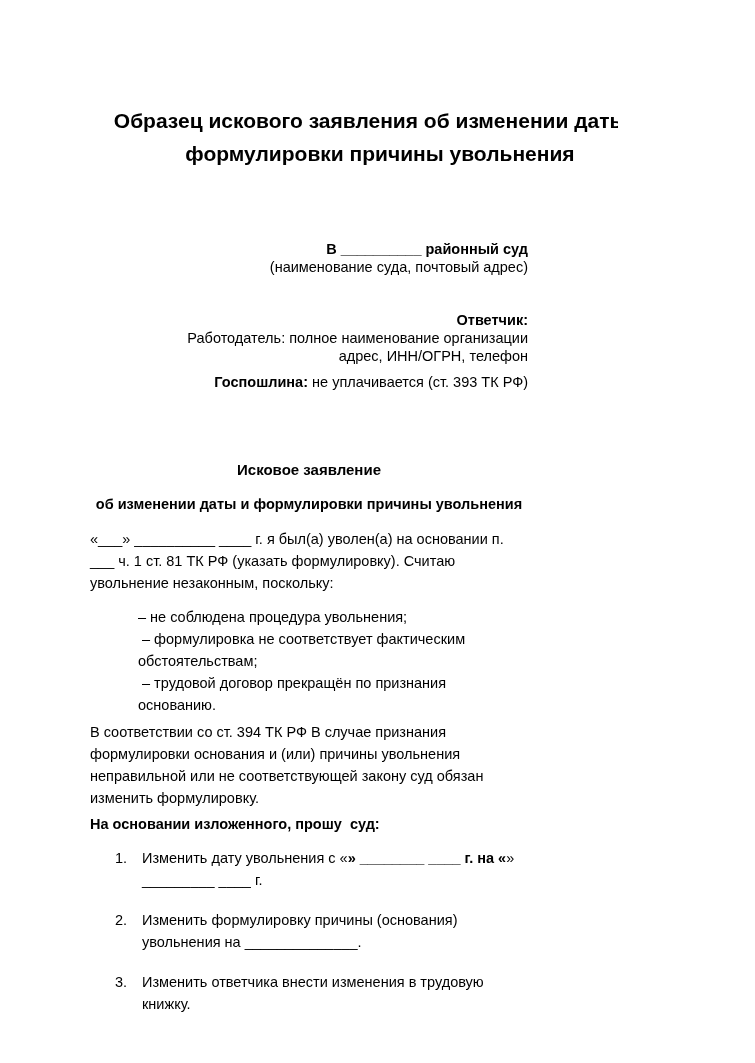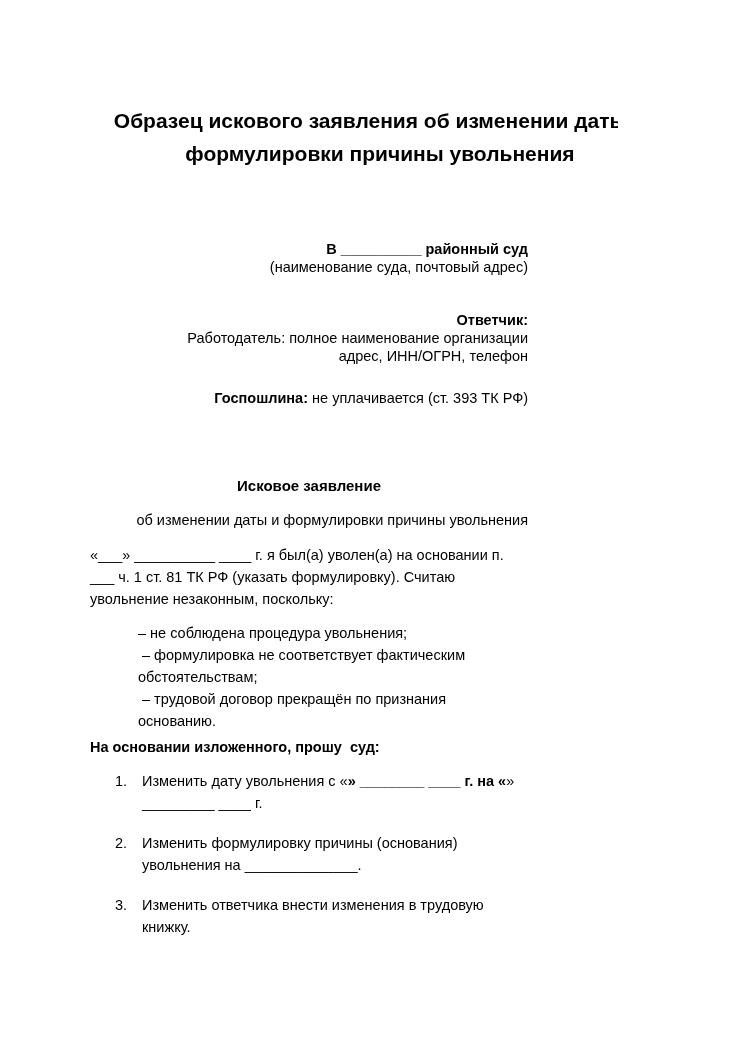--- a/index.html
+++ b/index.html
@@ -33,34 +33,34 @@
   .header-block {
     margin-top: 70px;
     text-align: right;
     font-size: 14.5px;
     line-height: 18px;
   }
   .hb-line { white-space: pre-wrap; }
   .bold { font-weight: bold; text-align: right; }
   .hb-group-plaintiff { margin-top: 20px; }
   .hb-group-defendant { margin-top: 35px; }
-  .hb-group-fee { margin-top: 24px; }
+  .hb-group-fee { margin-top: 8px; }
 
   
   .doc-heading {
     margin-top: 68px;
     text-align: center;
     font-weight: bold;
     font-size: 15px;
     line-height: 22px;
   }
   .doc-subheading {
     margin-top: 12px;
-    text-align: right;
-    font-weight: normal;
+    text-align: center;
+    font-weight: bold;
     font-size: 14.5px;
     line-height: 22px;
   }
   .para {
     margin-top: 13px;
     font-size: 14.5px;
     line-height: 22px;
     white-space: pre-wrap;
   }
   .intro { margin-top: 13px; }
@@ -114,20 +114,21 @@
   <div class="doc-subheading">об изменении даты и формулировки причины увольнения</div>
 
   <p class="para intro">«___» __________ ____ г. я был(а) уволен(а) на основании п. ___ ч. 1 ст. 81 ТК РФ (указать формулировку). Считаю увольнение незаконным, поскольку:</p>
 
   <div class="reasons">
     <div class="reason">– не соблюдена процедура увольнения;</div>
     <div class="reason"> – формулировка не соответствует фактическим обстоятельствам;</div>
     <div class="reason"> – трудовой договор прекращён по признания основанию.</div>
   </div>
 
+  <p class="para law">В соответствии со ст. 394 ТК РФ В случае признания формулировки основания и (или) причины увольнения неправильной или не соответствующей закону суд обязан изменить формулировку.</p>
 
   <p class="para demand">На основании изложенного, прошу  суд:</p>
 
   <div class="requests">
     <div class="req">
       <span class="req-num">1.</span>
       <span class="req-text"><span>Изменить дату увольнения с «</span><b>» ________ ____ г. на «</b><span>» _________ ____ г.</span></span>
     </div>
     <div class="req">
       <span class="req-num">2.</span>

